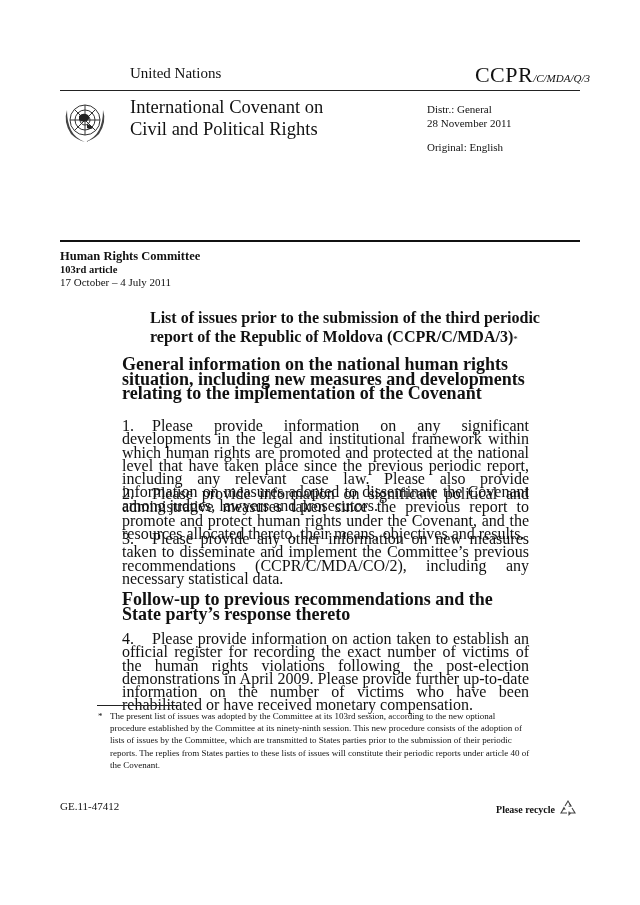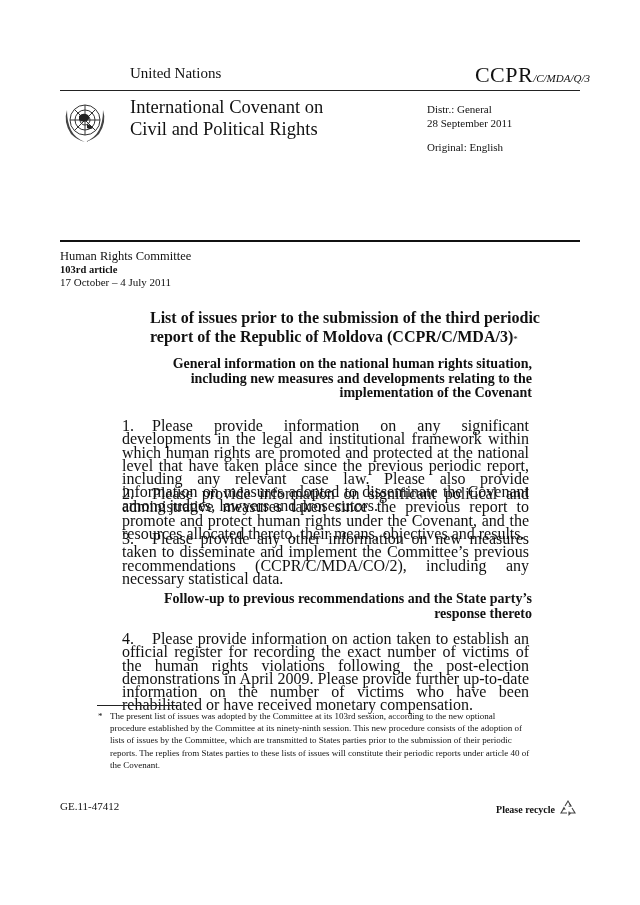--- a/index.html
+++ b/index.html
@@ -8,26 +8,26 @@
     .abs { position: absolute; }
     .un-name { left: 130px; top: 65px; font-size: 15px; }
     .symbol { right: 50px; top: 62px; font-size: 22px; letter-spacing: 0.5px; }
     .symbol .sub { font-size: 11px; letter-spacing: 0; font-style: italic; }
     .rule-top { left: 60px; top: 90px; width: 520px; height: 1px; background: #222; }
     .emblem { left: 59px; top: 96px; width: 52px; height: 52px; }
     .title { left: 130px; top: 96px; font-size: 18.5px; font-weight: normal; line-height: 22px; }
     .distr { left: 427px; top: 102px; font-size: 11px; line-height: 14px; }
     .original { left: 427px; top: 141px; font-size: 11px; }
     .rule-main { left: 60px; top: 240px; width: 520px; height: 2px; background: #111; }
-    .committee { left: 60px; top: 249px; font-size: 12.5px; font-weight: normal; }
+    .committee { left: 60px; top: 249px; font-size: 12.5px; font-weight: bold; }
     .session { left: 60px; top: 264px; font-size: 10.5px; font-weight: bold; }
     .dates { left: 60px; top: 276px; font-size: 11px; }
     .main-title { left: 122px; top: 309px; width: 420px; font-size: 16px; font-weight: bold; line-height: 18.5px; margin-left: 28px; }
     .main-title .star { font-size: 9px; font-weight: normal; }
-    .sec-head { left: 122px; width: 410px; font-size: 14px; font-weight: bold; line-height: 14.5px; text-align: right; }
+    .sec-head { left: 122px; width: 410px; font-size: 18px; font-weight: bold; line-height: 14.5px; }
     .para { left: 122px; width: 407px; font-size: 16px; line-height: 13.3px; text-align: justify; }
     .para .num { display: inline-block; width: 30px; }
     .fn-rule { left: 97px; top: 705px; width: 82px; height: 1px; background: #222; }
     .footnote { left: 110px; top: 710px; width: 420px; font-size: 9px; line-height: 12.2px; }
     .footnote .mark { position: absolute; left: -12px; top: 0; }
     .job { left: 60px; top: 800px; font-size: 11px; }
     .recycle { right: 62px; top: 798px; font-size: 10px; font-weight: bold; display: flex; align-items: center; gap: 3px; text-align: center; }
     .recycle svg { width: 20px; height: 20px; }
   </style>
 </head>
@@ -56,21 +56,21 @@
   </svg>
 </div>
 
 <div class="abs title">
   <div>International Covenant on</div>
   <div>Civil and Political Rights</div>
 </div>
 
 <div class="abs distr">
   <div>Distr.: General</div>
-  <div>28 September 2011</div>
+  <div>28 November 2011</div>
 </div>
 <div class="abs original">Original: English</div>
 
 <div class="abs rule-main"></div>
 
 <div class="abs committee">Human Rights Committee</div>
 <div class="abs session">103rd article</div>
 <div class="abs dates">17 October – 4 July 2011</div>
 
 <div class="abs main-title"><span>List of issues prior to the submission of the third periodic report of the Republic of Moldova (CCPR/C/MDA/3)</span><span class="star">*</span></div>

